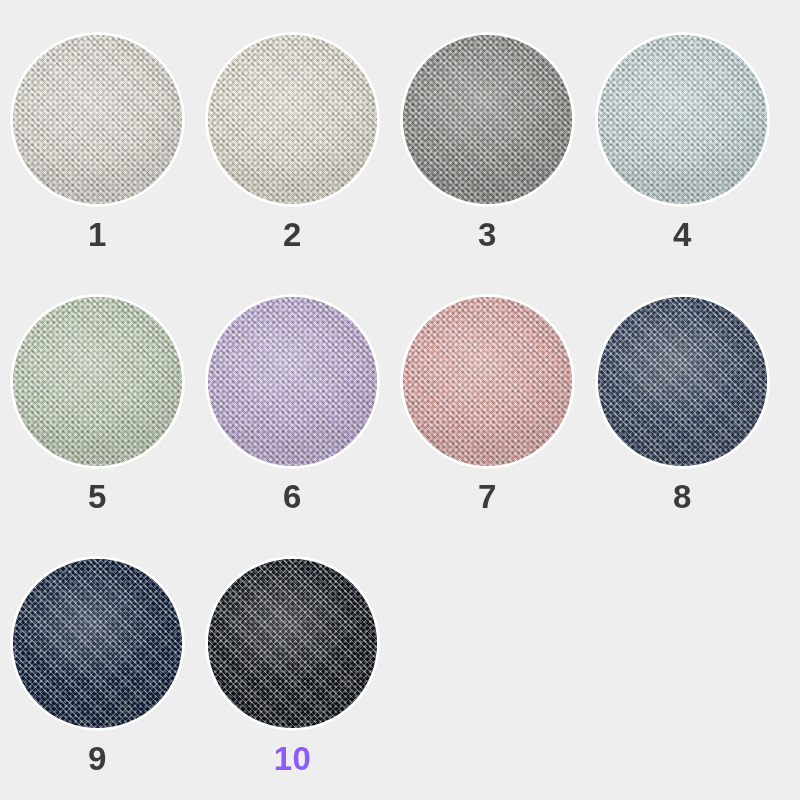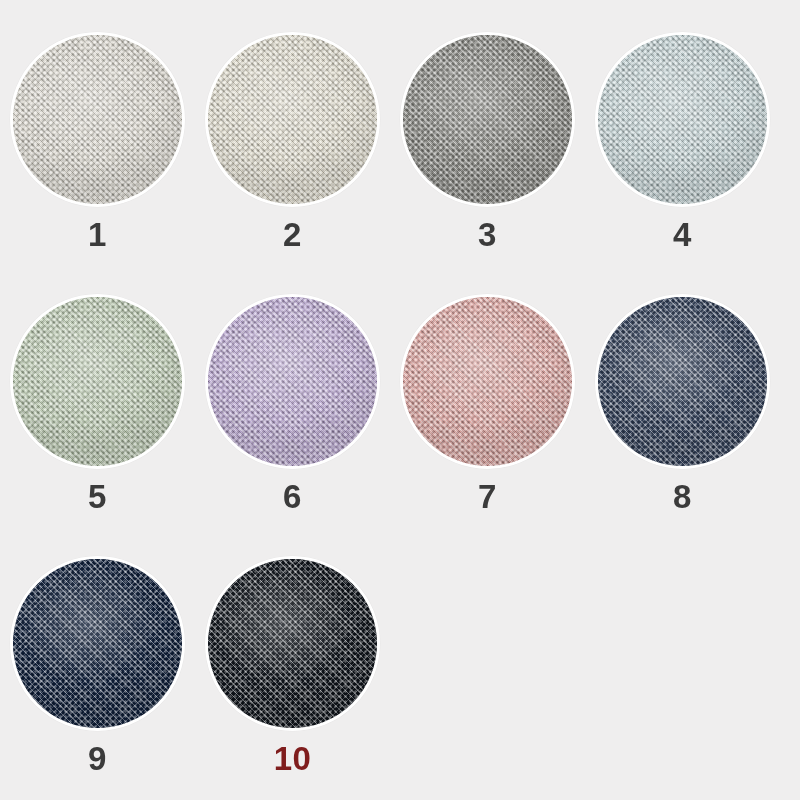--- a/index.html
+++ b/index.html
@@ -226,18 +226,18 @@
       <div class="swatch-label" style="color: rgb(59, 59, 59);">9</div>
     </div>
 
     <div class="swatch-cell">
       <div class="swatch-disc" style="background-color: rgb(16, 21, 28); border-color: rgb(255, 255, 255); width: 175px; height: 175px;">
         <div class="weave weave-a"></div>
         <div class="weave weave-b"></div>
         <div class="weave weave-c"></div>
         <div class="weave weave-sheen"></div>
       </div>
-      <div class="swatch-label" style="color: #7f1d1d;">10</div>
+      <div class="swatch-label" style="color: #8b5cf6;">10</div>
     </div>
 
   </div>
 
 </div>
 
 </body></html>

